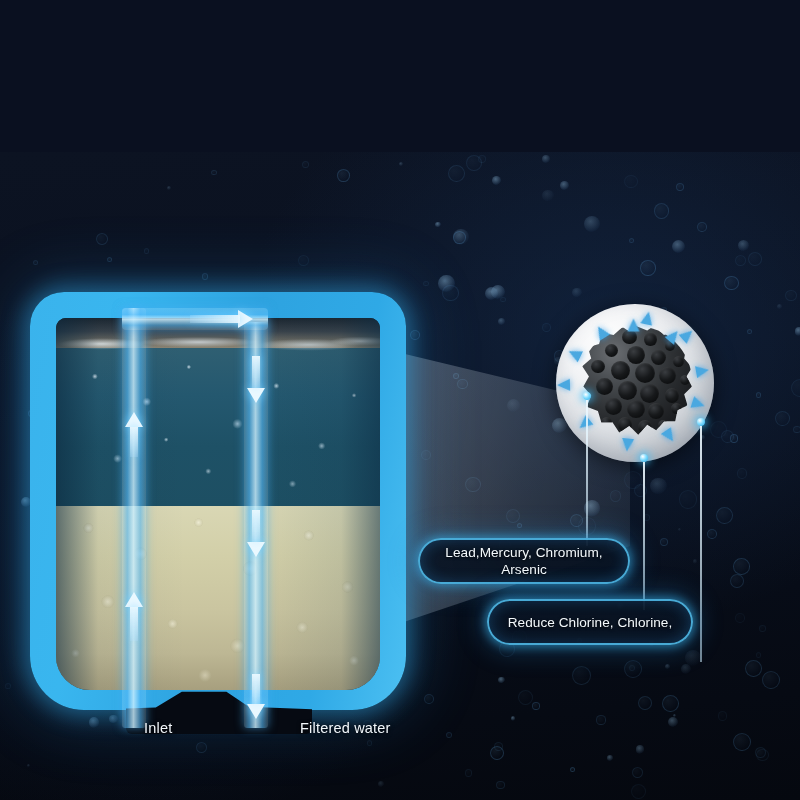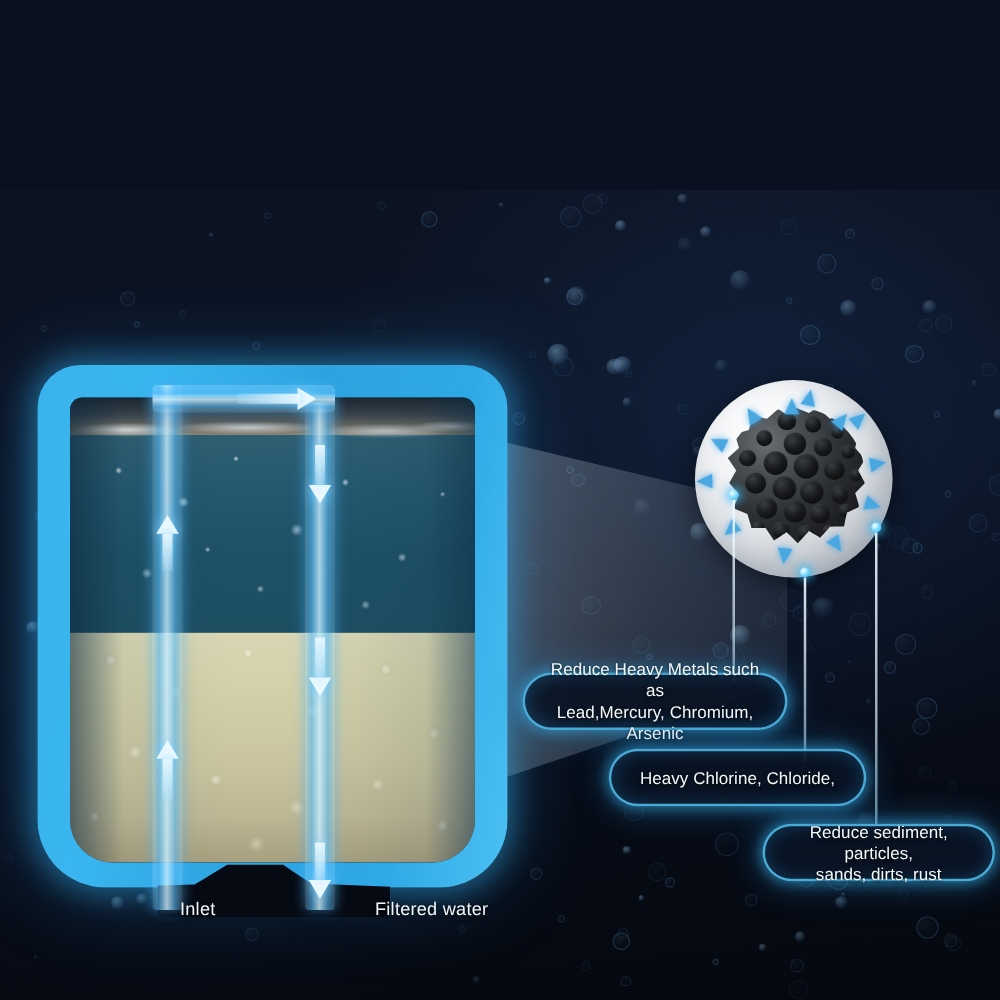--- a/index.html
+++ b/index.html
@@ -630,32 +630,25 @@
     <div class="node-dot" style="left:583px; top:240px;"></div>
     <div class="node-dot" style="left:640px; top:302px;"></div>
     <div class="node-dot" style="left:697px; top:266px;"></div>
 
     <div class="leader" style="left:586px; top:248px; height:146px;"></div>
     <div class="leader" style="left:643px; top:310px; height:148px;"></div>
     <div class="leader" style="left:700px; top:274px; height:236px;"></div>
 
     <div class="pill" style="left:418px; top:386px; width:212px; height:46px;">
       <div>
-        <span>Reduce Heavy Metals such as</span>
         <span>Lead,Mercury, Chromium, Arsenic</span>
       </div>
     </div>
 
     <div class="pill" style="left:487px; top:447px; width:206px; height:46px;">
       <div>
-        <span>Heavy Chlorine, Chloride,</span>
+        <span>Reduce Chlorine, Chlorine,</span>
       </div>
     </div>
 
-    <div class="pill" style="left:610px; top:507px; width:186px; height:46px;">
-      <div>
-        <span>Reduce sediment, particles,</span>
-        <span>sands, dirts, rust</span>
-      </div>
-    </div>
 
   </div>
 </div>
 
 </body></html>

